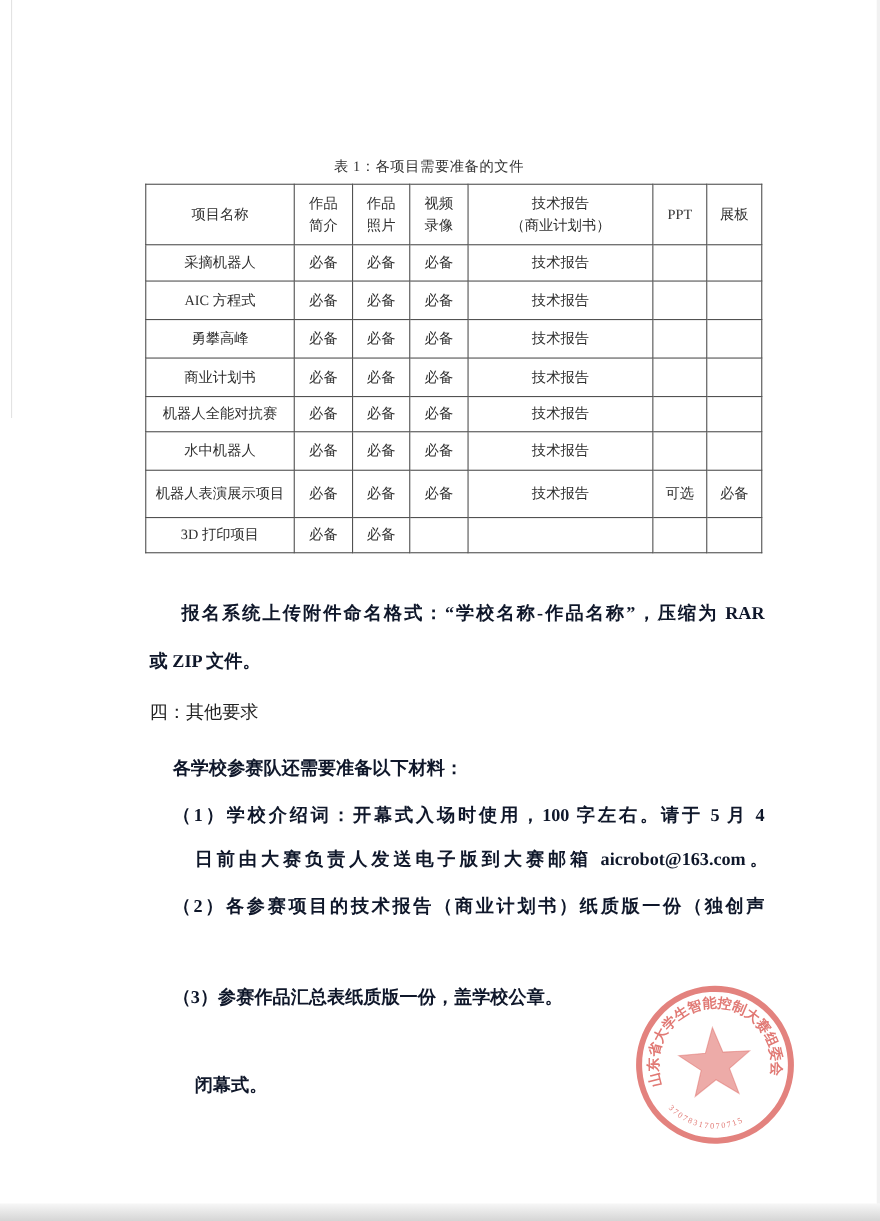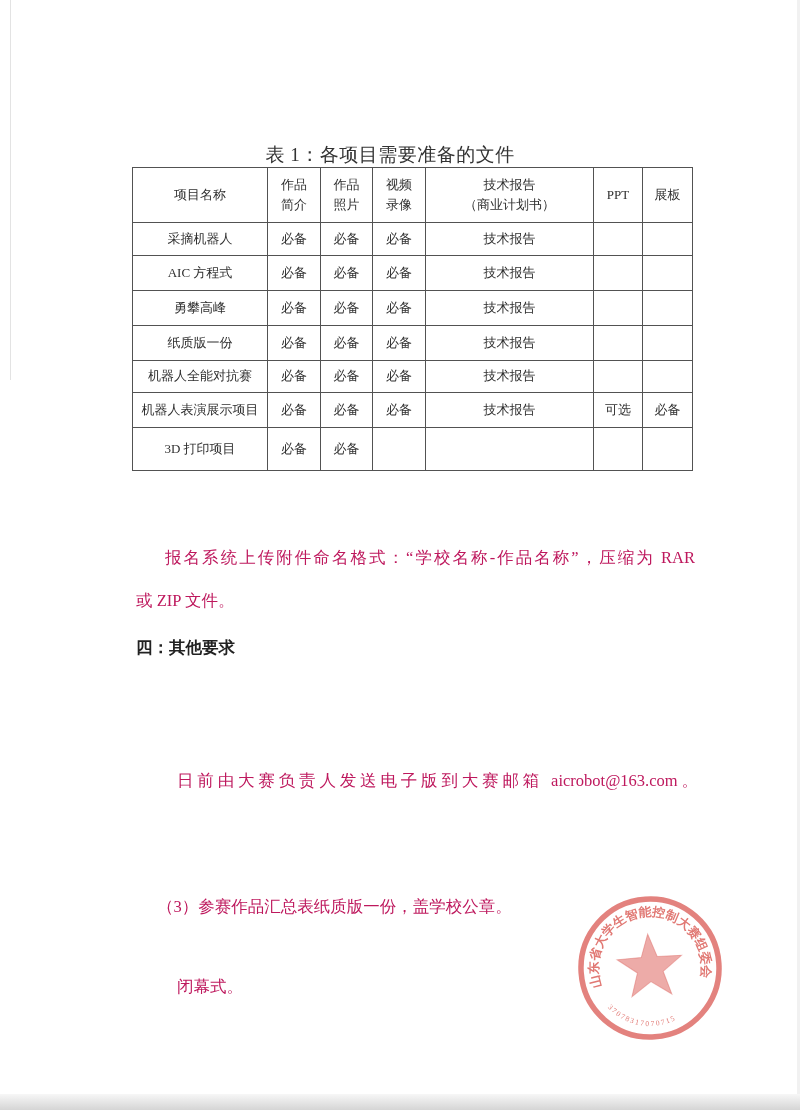--- a/index.html
+++ b/index.html
@@ -21,21 +21,21 @@
     position: absolute; left: 0; bottom: 0; width: 800px; height: 16px;
     background: linear-gradient(to bottom, #f7f7f7, #d5d5d5);
   }
   .edge-right {
     position: absolute; right: 0; top: 0; width: 3px; height: 1110px;
     background: #f1f1f1;
   }
   
   .tbl-title {
     position: absolute; left: 110px; top: 142px; width: 560px;
-    text-align: center; font-size: 19px; color: #333;
+    text-align: center; font-size: 13px; color: #333;
     letter-spacing: 0.5px;
   }
   table.req {
     position: absolute; left: 132px; top: 167px; width: 560px;
     border-collapse: collapse; table-layout: fixed;
   }
   table.req th, table.req td {
     border: 1px solid #525252;
     font-weight: normal;
     font-size: 13px;
@@ -51,30 +51,31 @@
   table.req tbody tr { height: 35px; }
   table.req tbody tr:nth-child(1) { height: 33px; }
   table.req tbody tr:nth-child(5) { height: 32px; margin-top: 44px; }
   table.req tbody tr:nth-child(7) { height: 43px; }
   table.req tbody tr:nth-child(8) { height: 32px; }
   table.req tbody tr:nth-child(7) td { line-height: 1.4; }
   
   .line {
     position: absolute;
     font-size: 16.5px;
-    color: #be185d;
+    color: #0f172a;
     line-height: 22px;
     white-space: nowrap;
+    font-weight: bold;
   }
   .just {
     white-space: normal;
     text-align: justify;
     text-align-last: justify;
   }
-  .bold { font-weight: bold; color: #222; }
+  .bold { font-weight: normal; color: #222; }
   
   .stamp {
     position: absolute; left: 560px; top: 878px;
     width: 180px; height: 180px;
     transform: rotate(-4deg);
     mix-blend-mode: multiply;
     opacity: 0.88;
   }
   .stamp .ring { fill: none; stroke: var(--stamp-color, #d8504a); stroke-width: 5.5; opacity: .82; }
   .stamp .star { fill: var(--stamp-color, #d8504a); fill-opacity: .55; stroke: var(--stamp-color, #d8504a); stroke-opacity: .45; }
@@ -140,30 +141,39 @@
         <tr>
           <td>勇攀高峰</td>
           <td>必备</td>
           <td>必备</td>
           <td>必备</td>
           <td>技术报告</td>
           <td></td>
           <td></td>
         </tr>
         <tr>
-          <td>纸质版一份</td>
+          <td>商业计划书</td>
           <td>必备</td>
           <td>必备</td>
           <td>必备</td>
           <td>技术报告</td>
           <td></td>
           <td></td>
         </tr>
         <tr>
           <td>机器人全能对抗赛</td>
+          <td>必备</td>
+          <td>必备</td>
+          <td>必备</td>
+          <td>技术报告</td>
+          <td></td>
+          <td></td>
+        </tr>
+        <tr>
+          <td>水中机器人</td>
           <td>必备</td>
           <td>必备</td>
           <td>必备</td>
           <td>技术报告</td>
           <td></td>
           <td></td>
         </tr>
         <tr>
           <td>机器人表演展示项目</td>
           <td>必备</td>
@@ -183,23 +193,26 @@
           <td></td>
         </tr>
       </tbody>
   </table>
 
   <div class="line just" style="left:135px; top:547px; width:560px; text-indent:30px;">报名系统上传附件命名格式：“学校名称-作品名称”，压缩为 RAR</div>
   <div class="line" style="left:136px; top:590px;">或 ZIP 文件。</div>
 
   <div class="line bold" style="left:136px; top:637px;">四：其他要求</div>
 
-
+  <div class="line" style="left:157px; top:688px;">各学校参赛队还需要准备以下材料：</div>
+
+  <div class="line just" style="left:157px; top:730px; width:538px;">（1）学校介绍词：开幕式入场时使用，100 字左右。请于 5 月 4</div>
   <div class="line just" style="left:177px; top:770px; width:521px;">日前由大赛负责人发送电子版到大赛邮箱 aicrobot@163.com。</div>
 
+  <div class="line just" style="left:157px; top:813px; width:538px;">（2）各参赛项目的技术报告（商业计划书）纸质版一份（独创声</div>
 
   <div class="line" style="left:157px; top:896px;">（3）参赛作品汇总表纸质版一份，盖学校公章。</div>
 
   <div class="line" style="left:177px; top:976px;">闭幕式。</div>
 
   <svg class="stamp" viewBox="-90 -90 180 180" xmlns="http://www.w3.org/2000/svg">
     <defs>
       <path id="sealTextPath" d="M -49.7 15.2 A 52 52 0 1 1 49.7 15.2"></path>
       <path id="sealNumPath" d="M -47.5 33.3 A 58 58 0 0 0 47.5 33.3"></path>
     </defs>

